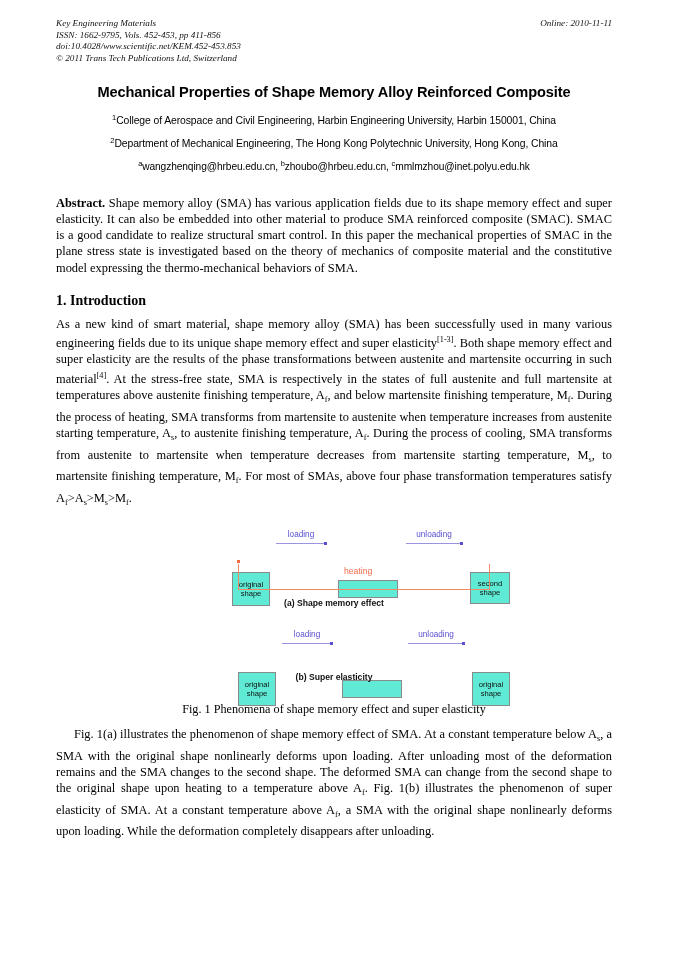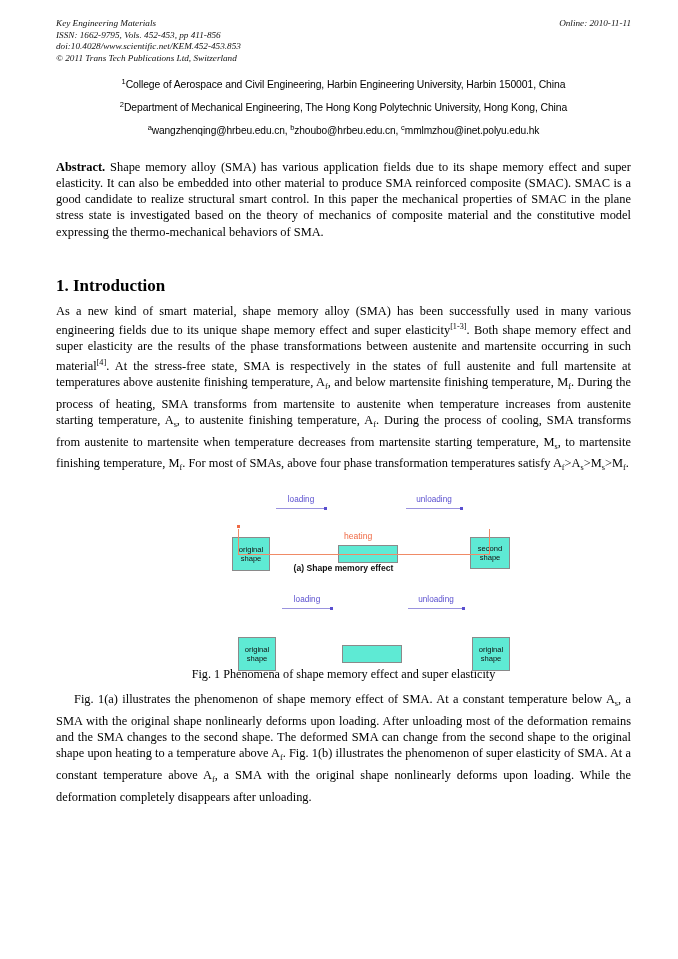--- a/index.html
+++ b/index.html
@@ -12,21 +12,21 @@
     height: 959px;
     font-family: "Liberation Serif", "DejaVu Serif", serif;
     color: #000000;
     position: relative;
     overflow: hidden;
   }
   .page {
     width: 678px;
     height: 959px;
     box-sizing: border-box;
-    padding: 18px 47px 0 56px;
+    padding: 18px 66px 0 56px;
     position: relative;
   }
 
   
   .jheader {
     position: relative;
     font-style: italic;
     font-size: 9.2px;
     line-height: 11.6px;
     color: #111;
@@ -97,22 +97,22 @@
     font-size: 12.4px;
     line-height: 16.2px;
     text-align: justify;
     margin-top: 22px;
   }
   .abstract .ab-label { font-weight: bold; }
 
   
   .section-head {
     font-weight: bold;
-    font-size: 17px;
-    margin-top: 36px;
+    font-size: 14px;
+    margin-top: 17px;
   }
   .body-par {
     font-size: 12.4px;
     line-height: 16.25px;
     text-align: justify;
     margin-top: 7px;
   }
   .body-par.indent { text-indent: 18px; }
   .body-par sup { font-size: 8.2px; vertical-align: super; }
   .body-par sub { font-size: 8.2px; vertical-align: sub; }
@@ -204,20 +204,21 @@
   <div class="jheader">
     <div class="left">
       <div class="line">Key Engineering Materials</div>
       <div class="line">ISSN: 1662-9795, Vols. 452-453, pp 411-856</div>
       <div class="line">doi:10.4028/www.scientific.net/KEM.452-453.853</div>
       <div class="line">© 2011 Trans Tech Publications Ltd, Switzerland</div>
     </div>
     <div class="online">Online: 2010-11-11</div>
   </div>
 
+  <div class="title">Mechanical Properties of Shape Memory Alloy Reinforced Composite</div>
 
 
   <div class="affil">
     <sup>1</sup><span>College of Aerospace and Civil Engineering, Harbin Engineering University, Harbin 150001, China</span>
   </div>
   <div class="affil second">
     <sup>2</sup><span>Department of Mechanical Engineering, The Hong Kong Polytechnic University, Hong Kong, China</span>
   </div>
 
   <div class="emails">
@@ -291,20 +292,21 @@
       <div class="arrow-line" style="left:352px; top:17px; width:56px;"></div>
       <div class="arrow-head" style="left:406px; top:16px;"></div>
 
       <div class="sbox" style="left:416px; top:2px; width:38px; height:34px;">
         <div>
           <span>original</span>
           <span>shape</span>
         </div>
       </div>
 
+      <div class="panel-cap" style="top:46px;">(b) Super elasticity</div>
     </div>
   </div>
 
   <div class="fig-caption">Fig. 1 Phenomena of shape memory effect and super elasticity</div>
 
   <div class="body-par indent" style="margin-top:9px;">
     <span>Fig. 1(a) illustrates the phenomenon of shape memory effect of SMA. At a constant temperature below A</span><sub>s</sub><span>, a SMA with the original shape nonlinearly deforms upon loading. After unloading most of the deformation remains and the SMA changes to the second shape. The deformed SMA can change from the second shape to the original shape upon heating to a temperature above A</span><sub>f</sub><span>. Fig. 1(b) illustrates the phenomenon of super elasticity of SMA. At a constant temperature above A</span><sub>f</sub><span>, a SMA with the original shape nonlinearly deforms upon loading. While the deformation completely disappears after unloading.</span>
   </div>
 
 </div>

